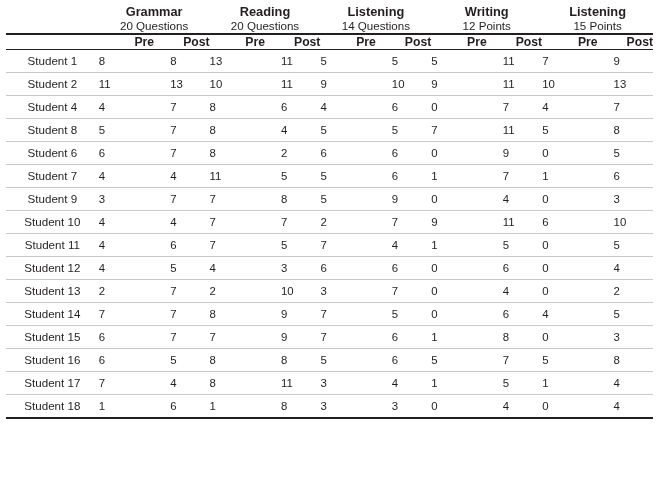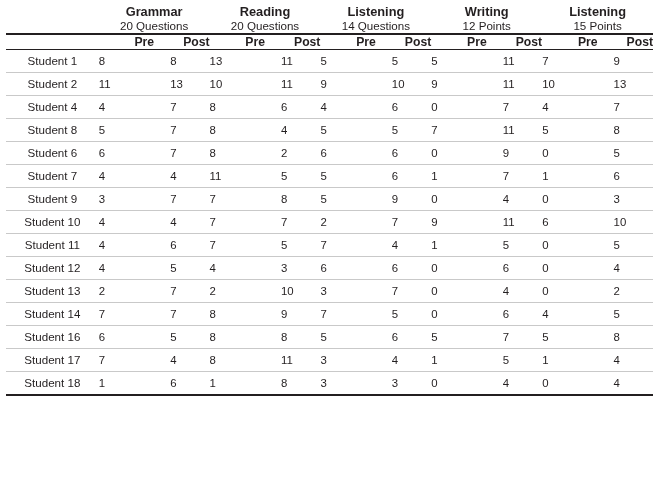--- a/index.html
+++ b/index.html
@@ -313,20 +313,33 @@
         <td class="val-cell">8</td>
         <td class="val-cell post">9</td>
         <td class="val-cell">7</td>
         <td class="val-cell post">5</td>
         <td class="val-cell">0</td>
         <td class="val-cell post">6</td>
         <td class="val-cell">4</td>
         <td class="val-cell post">5</td>
       </tr>
       <tr class="data-row">
+        <td class="name-cell">Student 15</td>
+        <td class="val-cell">6</td>
+        <td class="val-cell post">7</td>
+        <td class="val-cell">7</td>
+        <td class="val-cell post">9</td>
+        <td class="val-cell">7</td>
+        <td class="val-cell post">6</td>
+        <td class="val-cell">1</td>
+        <td class="val-cell post">8</td>
+        <td class="val-cell">0</td>
+        <td class="val-cell post">3</td>
+      </tr>
+      <tr class="data-row">
         <td class="name-cell">Student 16</td>
         <td class="val-cell">6</td>
         <td class="val-cell post">5</td>
         <td class="val-cell">8</td>
         <td class="val-cell post">8</td>
         <td class="val-cell">5</td>
         <td class="val-cell post">6</td>
         <td class="val-cell">5</td>
         <td class="val-cell post">7</td>
         <td class="val-cell">5</td>

